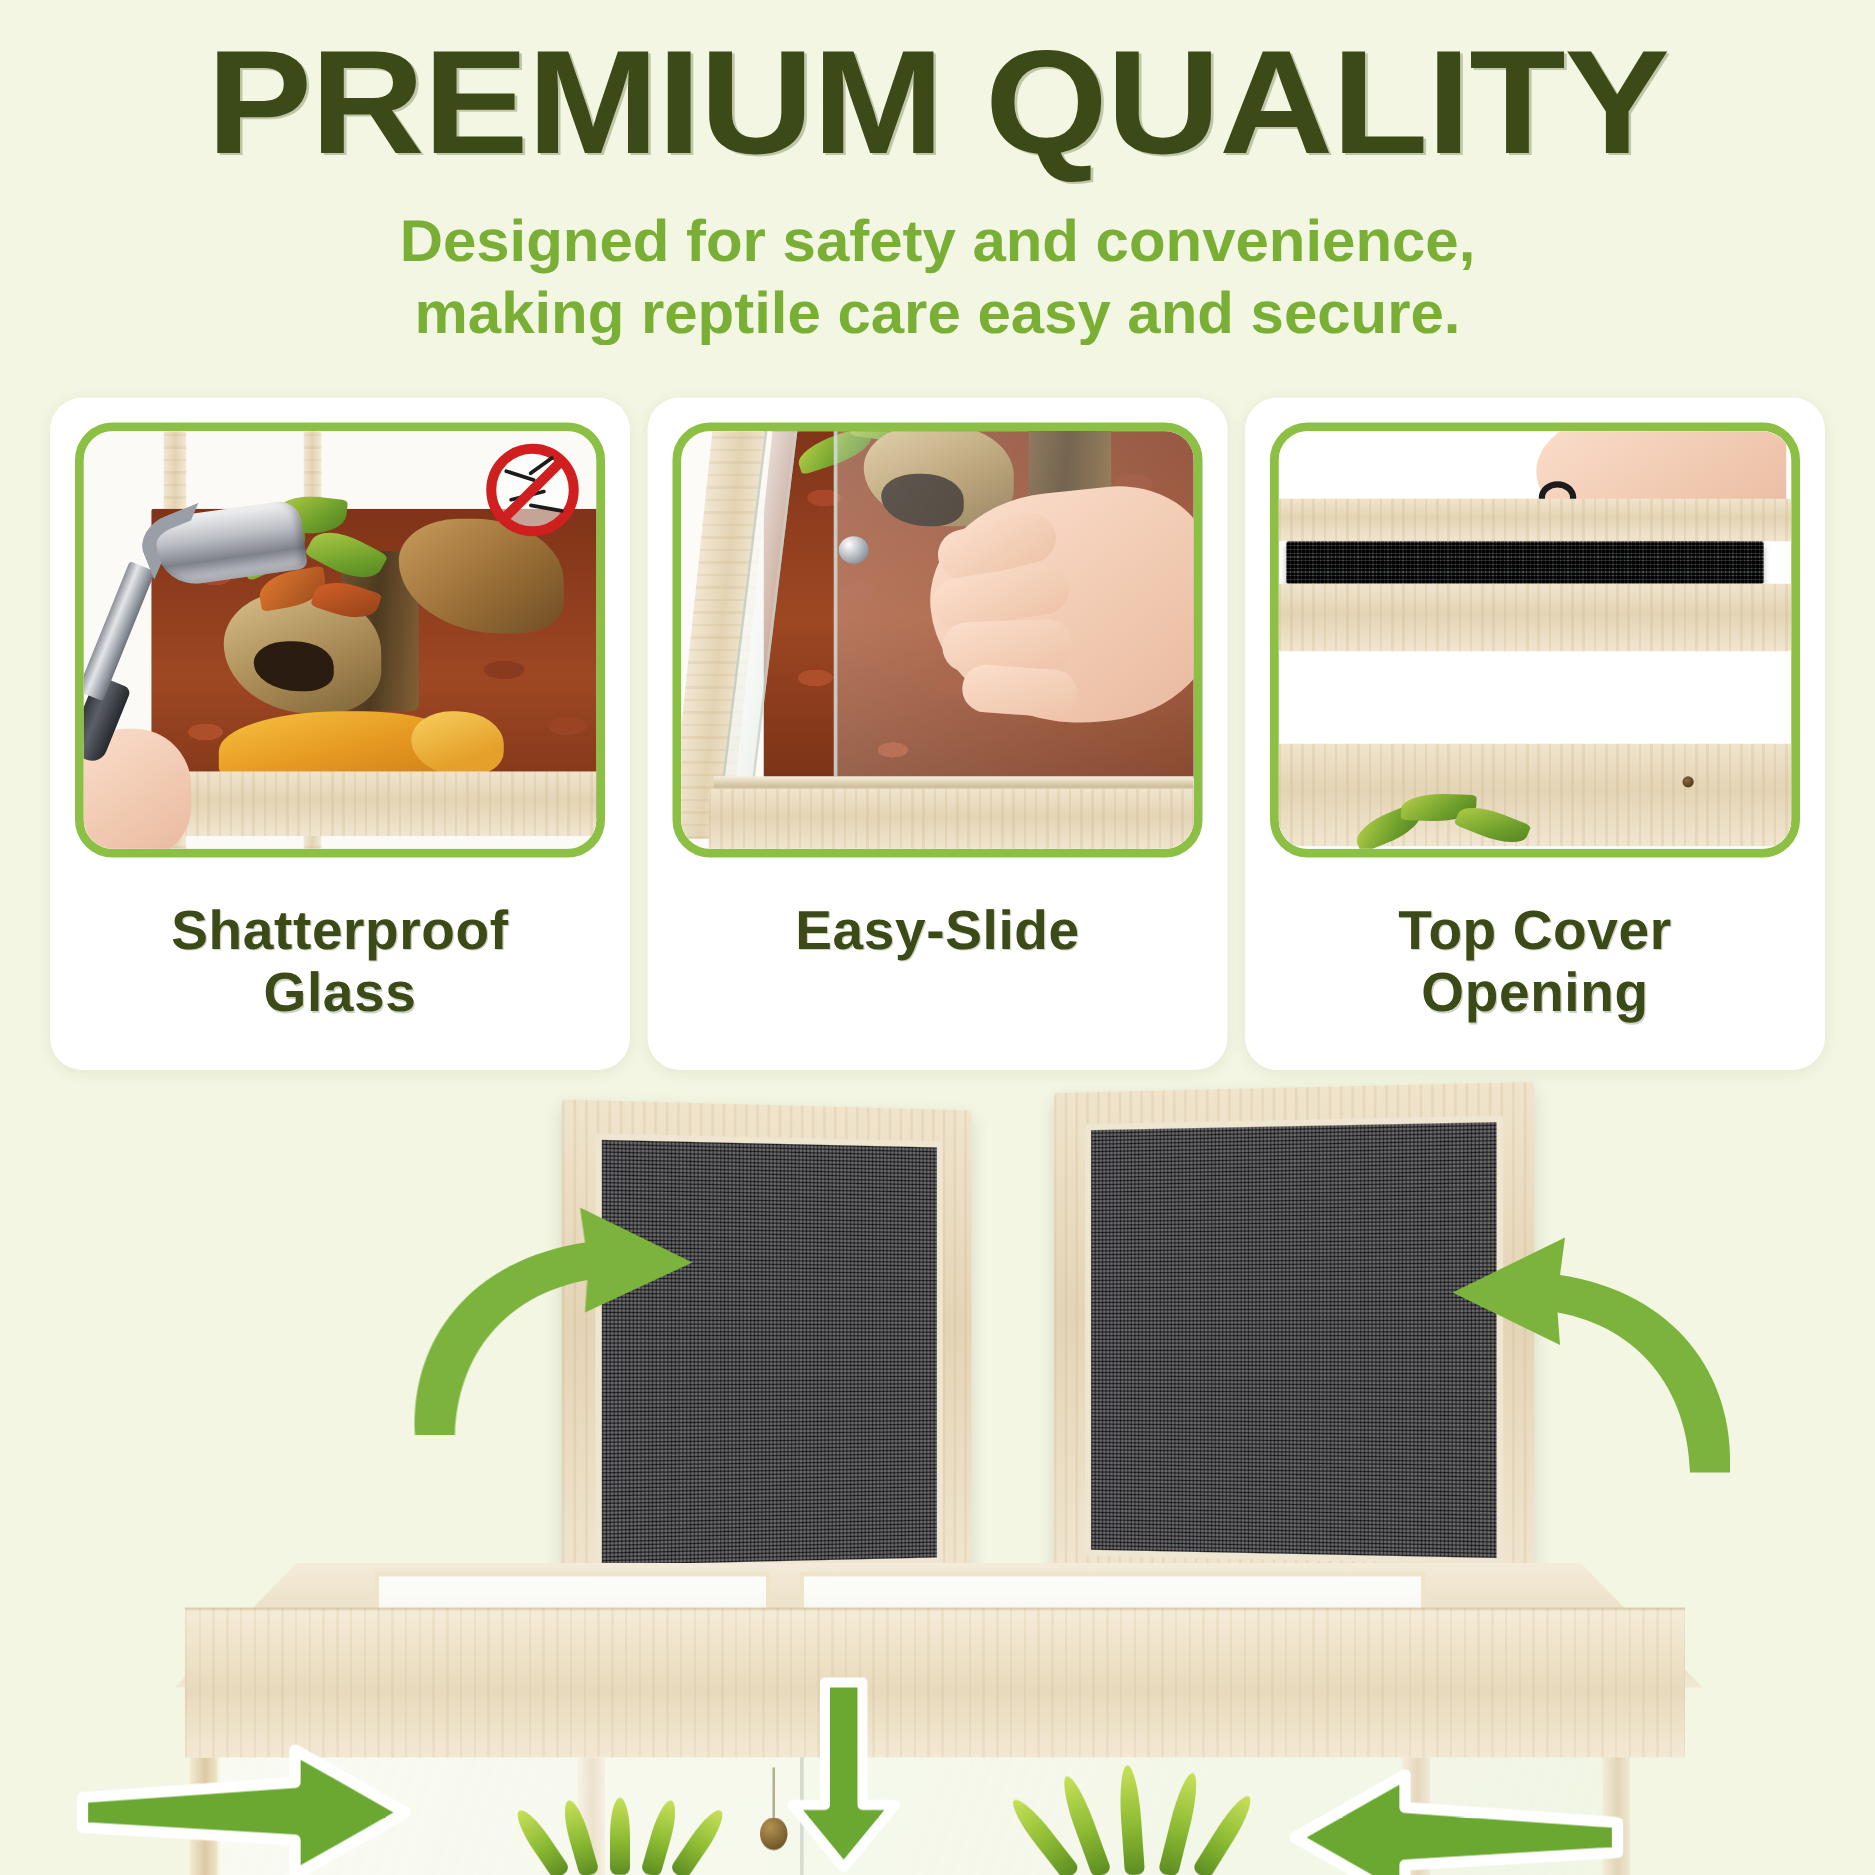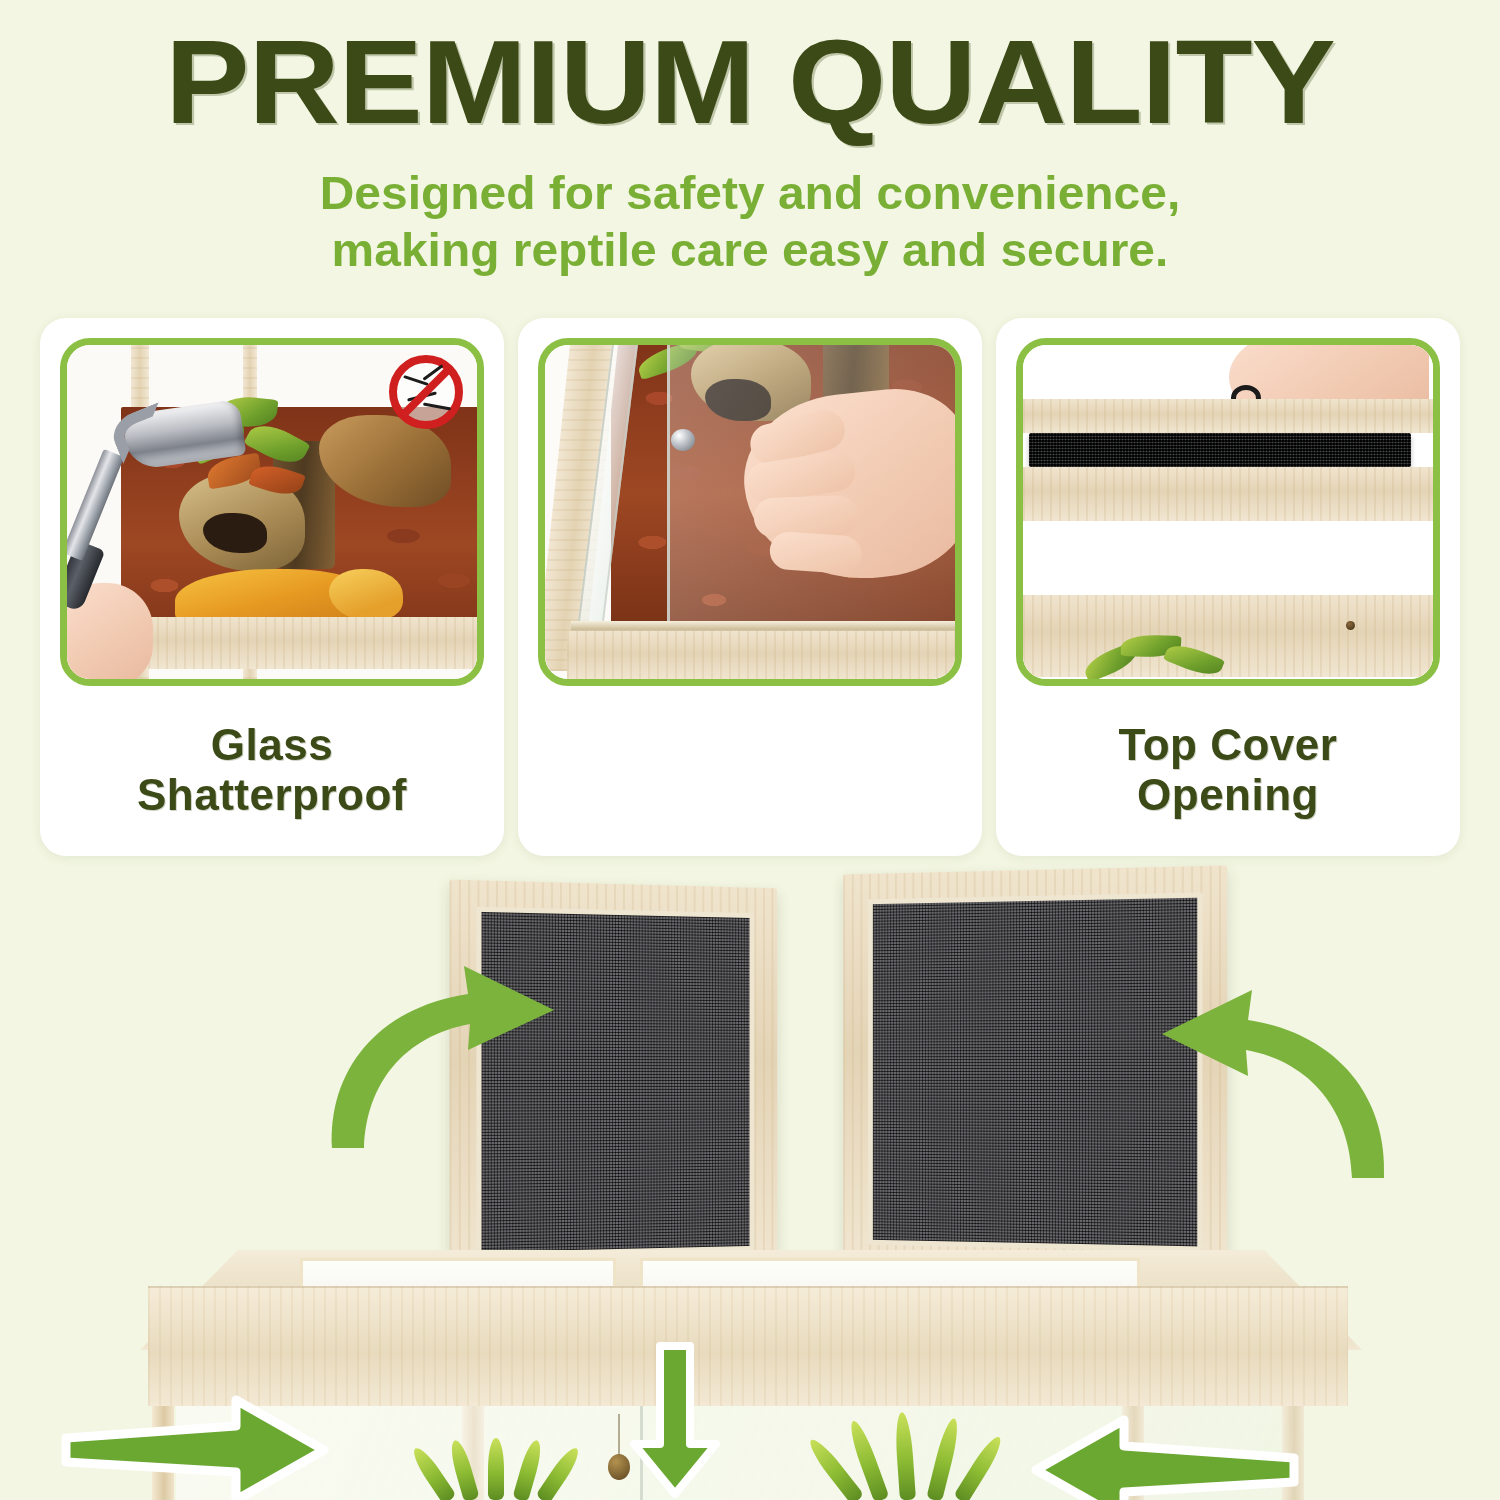--- a/index.html
+++ b/index.html
@@ -430,22 +430,22 @@
           <div class="ring"></div>
           <div class="crack" style="left:14px; top:24px; width:26px; transform:rotate(18deg);"></div>
           <div class="crack" style="left:18px; top:40px; width:30px; transform:rotate(-14deg);"></div>
           <div class="crack" style="left:32px; top:16px; width:24px; transform:rotate(-36deg);"></div>
           <div class="crack" style="left:34px; top:50px; width:28px; transform:rotate(10deg);"></div>
           <div class="slash"></div>
         </div>
       </div>
     </div>
     <div class="card-label">
+      <div>Shatterproof</div>
       <div>Glass</div>
-      <div>Shatterproof</div>
     </div>
   </div>
 
   <div class="card">
     <div class="photo-frame">
       <div class="photo">
         <div class="c2-bg"></div>
         <div class="c2-interior bark"></div>
 
         <div class="leaf-cluster" style="left:92px; top:-14px; width:170px; height:76px;">
@@ -467,20 +467,21 @@
           <div class="finger" style="left:2px;   top:58px;  width:110px; height:40px; transform:rotate(-3deg);"></div>
           <div class="finger" style="left:6px;   top:98px;  width:104px; height:40px; transform:rotate(4deg);"></div>
           <div class="finger" style="left:18px;  top:136px; width:92px;  height:38px; transform:rotate(10deg);"></div>
         </div>
 
         <div class="c2-rail"></div>
         <div class="c2-front-rail wood"></div>
       </div>
     </div>
     <div class="card-label">
+      <div>Easy-Slide</div>
     </div>
   </div>
 
   <div class="card">
     <div class="photo-frame">
       <div class="photo">
         <div class="c3-bg"></div>
 
         <div class="hand3 skin"></div>
         <div class="ring3"></div>

